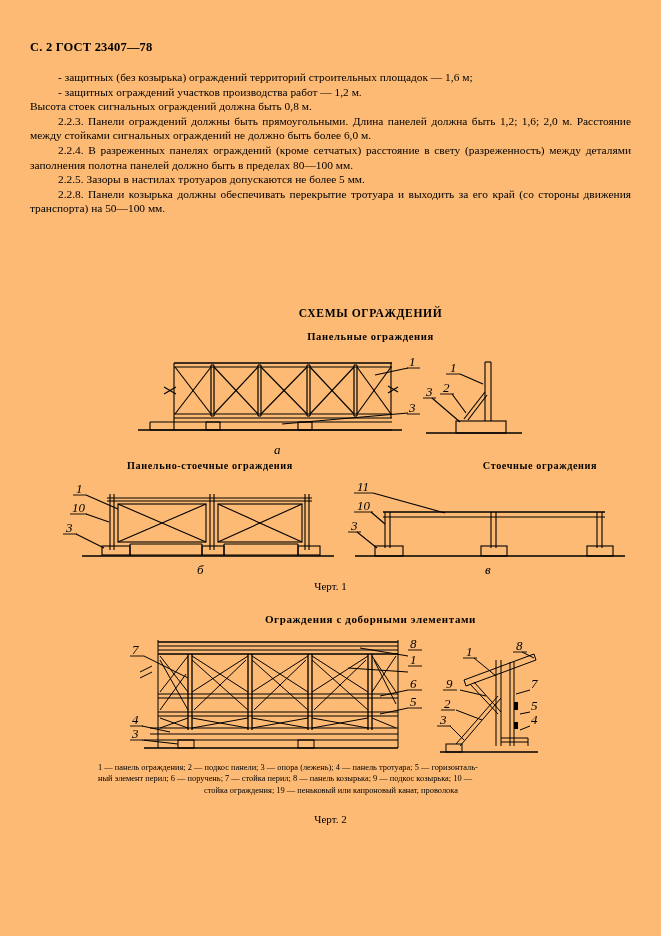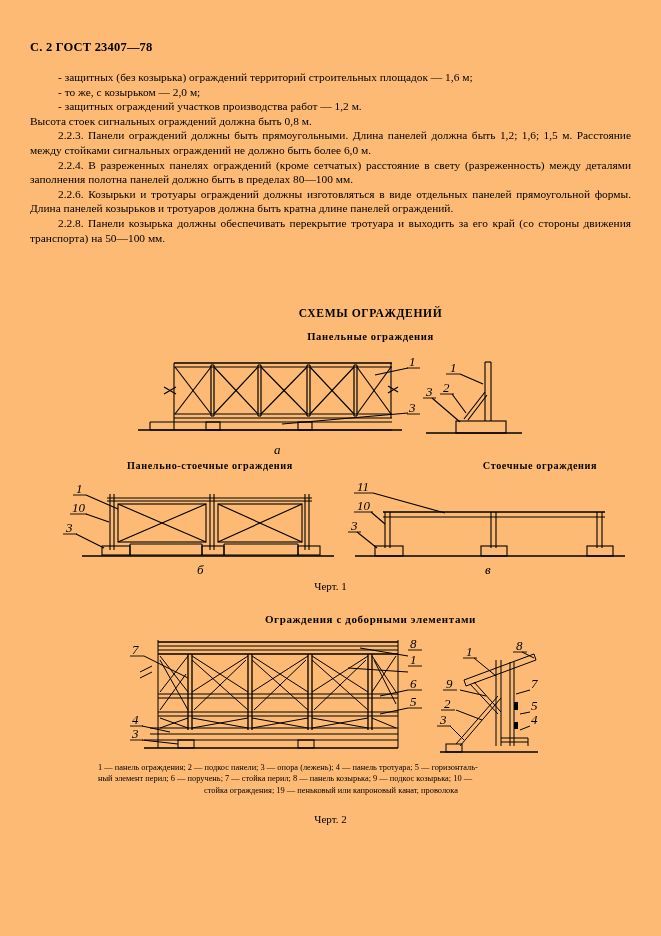--- a/index.html
+++ b/index.html
@@ -97,26 +97,25 @@
 </style>
 </head>
 <body>
 
 <div class="page">
 
   <div class="page-header">С. 2 ГОСТ 23407—78</div>
 
   <div class="body-text">
     <p class="ind-dash">- защитных (без козырька) ограждений территорий строительных площадок — 1,6 м;</p>
-    <p class="ind-dash">- то же, с козырьком — 2,0 м;</p>
     <p class="ind-dash">- защитных ограждений участков производства работ — 1,2 м.</p>
     <p class="ind-none">Высота стоек сигнальных ограждений должна быть 0,8 м.</p>
-    <p class="ind-para">2.2.3.  Панели ограждений должны быть прямоугольными. Длина панелей должна быть 1,2; 1,6; 1,5 м. Расстояние между стойками сигнальных ограждений не должно быть более 6,0 м.</p>
+    <p class="ind-para">2.2.3.  Панели ограждений должны быть прямоугольными. Длина панелей должна быть 1,2; 1,6; 2,0 м. Расстояние между стойками сигнальных ограждений не должно быть более 6,0 м.</p>
     <p class="ind-para">2.2.4.  В разреженных панелях ограждений (кроме сетчатых) расстояние в свету (разреженность) между деталями заполнения полотна панелей должно быть в пределах 80—100 мм.</p>
-    <p class="ind-para">2.2.6.  Козырьки и тротуары ограждений должны изготовляться в виде отдельных панелей прямоугольной формы. Длина панелей козырьков и тротуаров должна быть кратна длине панелей ограждений.</p>
+    <p class="ind-para">2.2.5.  Зазоры в настилах тротуаров допускаются не более 5 мм.</p>
     <p class="ind-para">2.2.8.  Панели козырька должны обеспечивать перекрытие тротуара и выходить за его край (со стороны движения транспорта) на 50—100 мм.</p>
   </div>
 
   <div class="sec-title" id="schemes-title">СХЕМЫ ОГРАЖДЕНИЙ</div>
   <div class="sec-title" id="sub-panel">Панельные ограждения</div>
 
   <div class="svgwrap" id="fig1">
     <svg width="400" height="112" viewBox="0 0 400 112">
       <g stroke="#000" fill="none" stroke-width="1.1">
 

